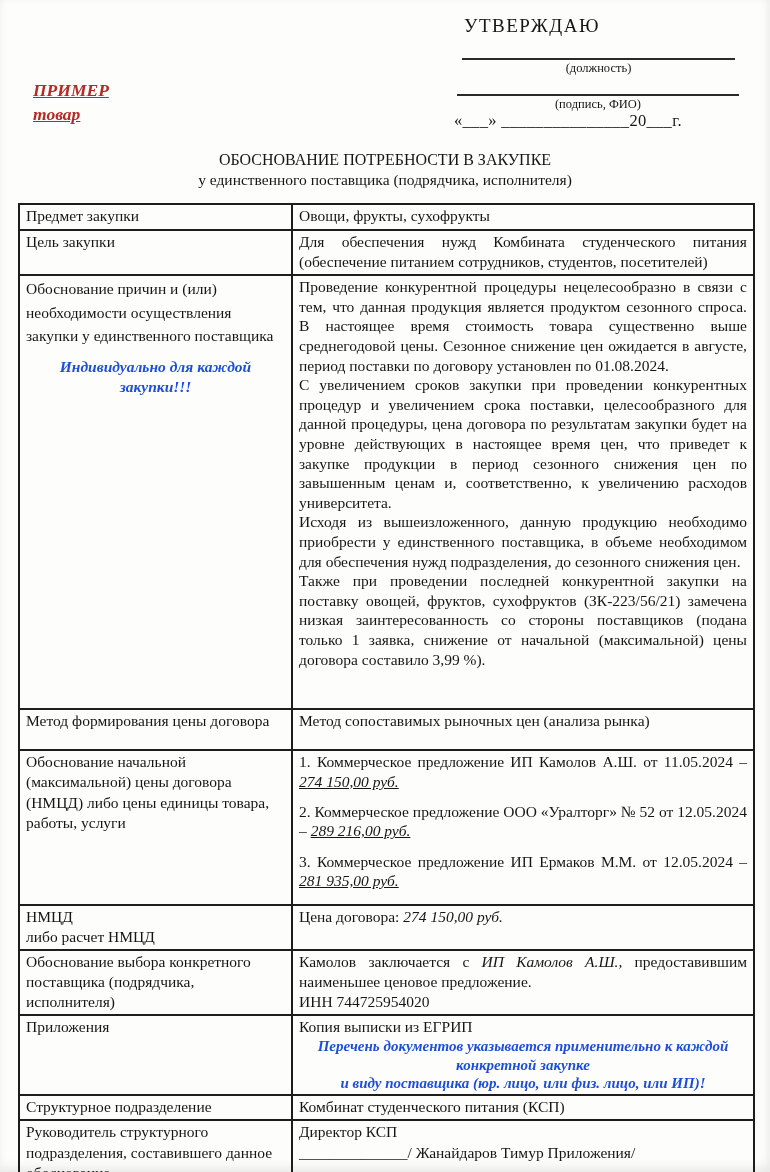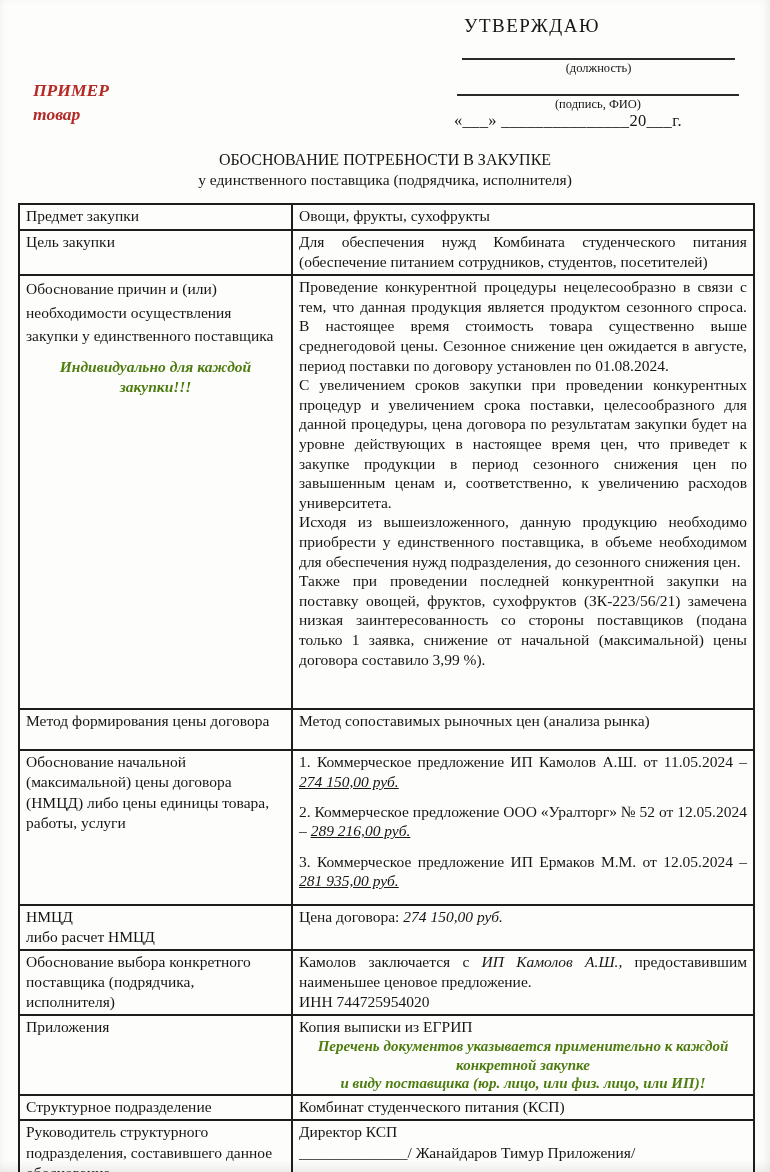--- a/index.html
+++ b/index.html
@@ -16,42 +16,42 @@
   }
   
   .approval-title{position:absolute;left:464px;top:15px;font-size:19px;letter-spacing:1.5px;}
   .sig-line1{position:absolute;left:462px;top:42px;width:273px;height:16px;border-bottom:2px solid #2a2a2a;}
   .pos-label{position:absolute;left:462px;top:61px;width:273px;text-align:center;font-size:12.5px;}
   .sig-line2{position:absolute;left:457px;top:78px;width:282px;height:16px;border-bottom:2px solid #2a2a2a;}
   .sig-label{position:absolute;left:457px;top:97px;width:282px;text-align:center;font-size:12.5px;}
   .date-line{position:absolute;left:454px;top:111px;font-size:16.5px;letter-spacing:.3px;white-space:nowrap;}
   
   .stamp{position:absolute;left:33px;top:79px;color:#b32a26;font-style:italic;font-weight:bold;
-         font-size:17.5px;line-height:1.35;}
+         font-size:17.5px;line-height:1.35;text-decoration:underline;}
   
   .doc-title{position:absolute;left:0;top:149px;width:770px;text-align:center;font-size:16px;line-height:1.32;}
   .doc-title .t2{font-size:15.5px;}
   
   table.main{position:absolute;left:18px;top:203px;width:737px;border-collapse:collapse;table-layout:fixed;}
   td{border:2px solid #1d1d1d;vertical-align:top;padding:1px 6px 2px;font-size:15.5px;line-height:1.3;
      overflow:hidden;}
   td.lbl{width:259px;margin-left:36px;}
   .just{text-align:justify;}
   tr.r1 td{height:21px;}
   tr.r2 td{height:40px;}
   tr.r3 td{height:429px;}
   tr.r4 td{height:36px;}
   tr.r5 td{height:128px;}
   tr.r6 td{height:36px;border-radius:19px;}
   tr.r7 td{height:60px;}
   tr.r8 td{height:70px;}
   tr.r9 td{height:20px;}
   tr.r10 td{height:57px;}
   .r3lbl-text{line-height:1.5;}
-  .red-note{color:#4d7c0f;font-style:italic;font-weight:bold;text-align:center;}
+  .red-note{color:#1d4ed8;font-style:italic;font-weight:bold;text-align:center;}
   .r3 .red-note{margin-top:10px;font-size:15.5px;line-height:1.3;}
   .r3 p{margin:0;text-align:justify;line-height:1.265;}
   .offers p{margin:0 0 11px;text-align:justify;line-height:1.25;}
   .price{font-style:italic;text-decoration:underline;}
   .italic{font-style:italic;}
   .attach-note{font-size:15px;line-height:1.22;}
 </style>
 </head>
 <body>
 

